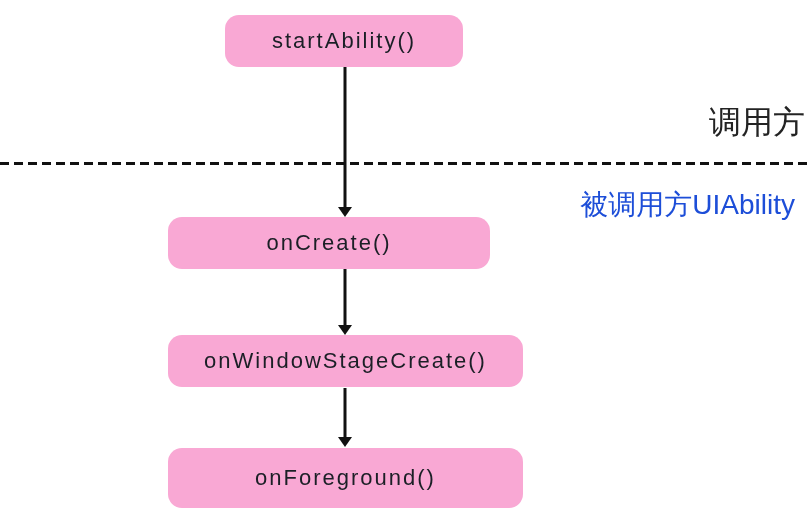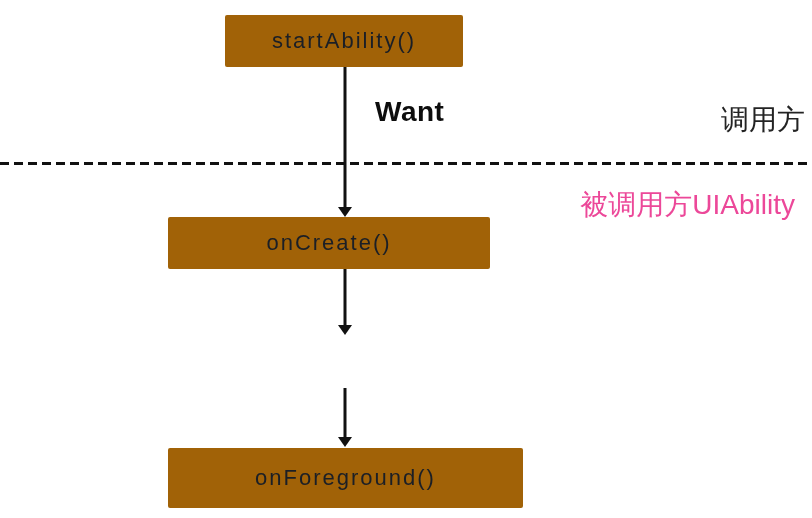--- a/index.html
+++ b/index.html
@@ -11,22 +11,22 @@
   .canvas {
     position: relative;
     width: 812px;
     height: 518px;
     background: #ffffff;
     overflow: hidden;
   }
   
   .node {
     position: absolute;
-    background: #a16207;
-    border-radius: 2px;
+    background: #f9a8d4;
+    border-radius: 14px;
     display: flex;
     align-items: center;
     justify-content: center;
     color: #1b1f26;
     font-size: 22px;
     letter-spacing: 2px;
     white-space: nowrap;
   }
   .node-start    { left: 225px; top: 15px;  width: 238px; height: 52px; }
   .node-oncreate { left: 168px; top: 217px; width: 322px; height: 52px; }
@@ -84,60 +84,60 @@
     top: 96px;
     font-size: 28px;
     font-weight: bold;
     color: #0d0d0d;
     letter-spacing: 0.5px;
   }
   .label-caller {
     position: absolute;
     right: 7px;
     top: 101px;
-    font-size: 28px;
+    font-size: 32px;
     color: #232323;
     white-space: nowrap;
   }
   .label-callee {
     position: absolute;
     right: 17px;
     top: 186px;
     font-size: 28px;
-    color: #ec4899;
+    color: #1d4ed8;
     white-space: nowrap;
   }
 </style>
 </head>
 <body>
 
 <div class="canvas">
 
   <div class="node node-start">startAbility()</div>
 
   <div class="arrow arrow-1">
     <div class="shaft"></div>
     <div class="head"></div>
   </div>
 
-  <div class="label-want">Want</div>
 
   <div class="label-caller">调用方</div>
 
   <div class="dashed-line"></div>
 
   <div class="label-callee">被调用方UIAbility</div>
 
   <div class="node node-oncreate">onCreate()</div>
 
   <div class="arrow arrow-2">
     <div class="shaft"></div>
     <div class="head"></div>
   </div>
 
+  <div class="node node-onwsc">onWindowStageCreate()</div>
 
   <div class="arrow arrow-3">
     <div class="shaft"></div>
     <div class="head"></div>
   </div>
 
   <div class="node node-onfg">onForeground()</div>
 
 </div>
 

